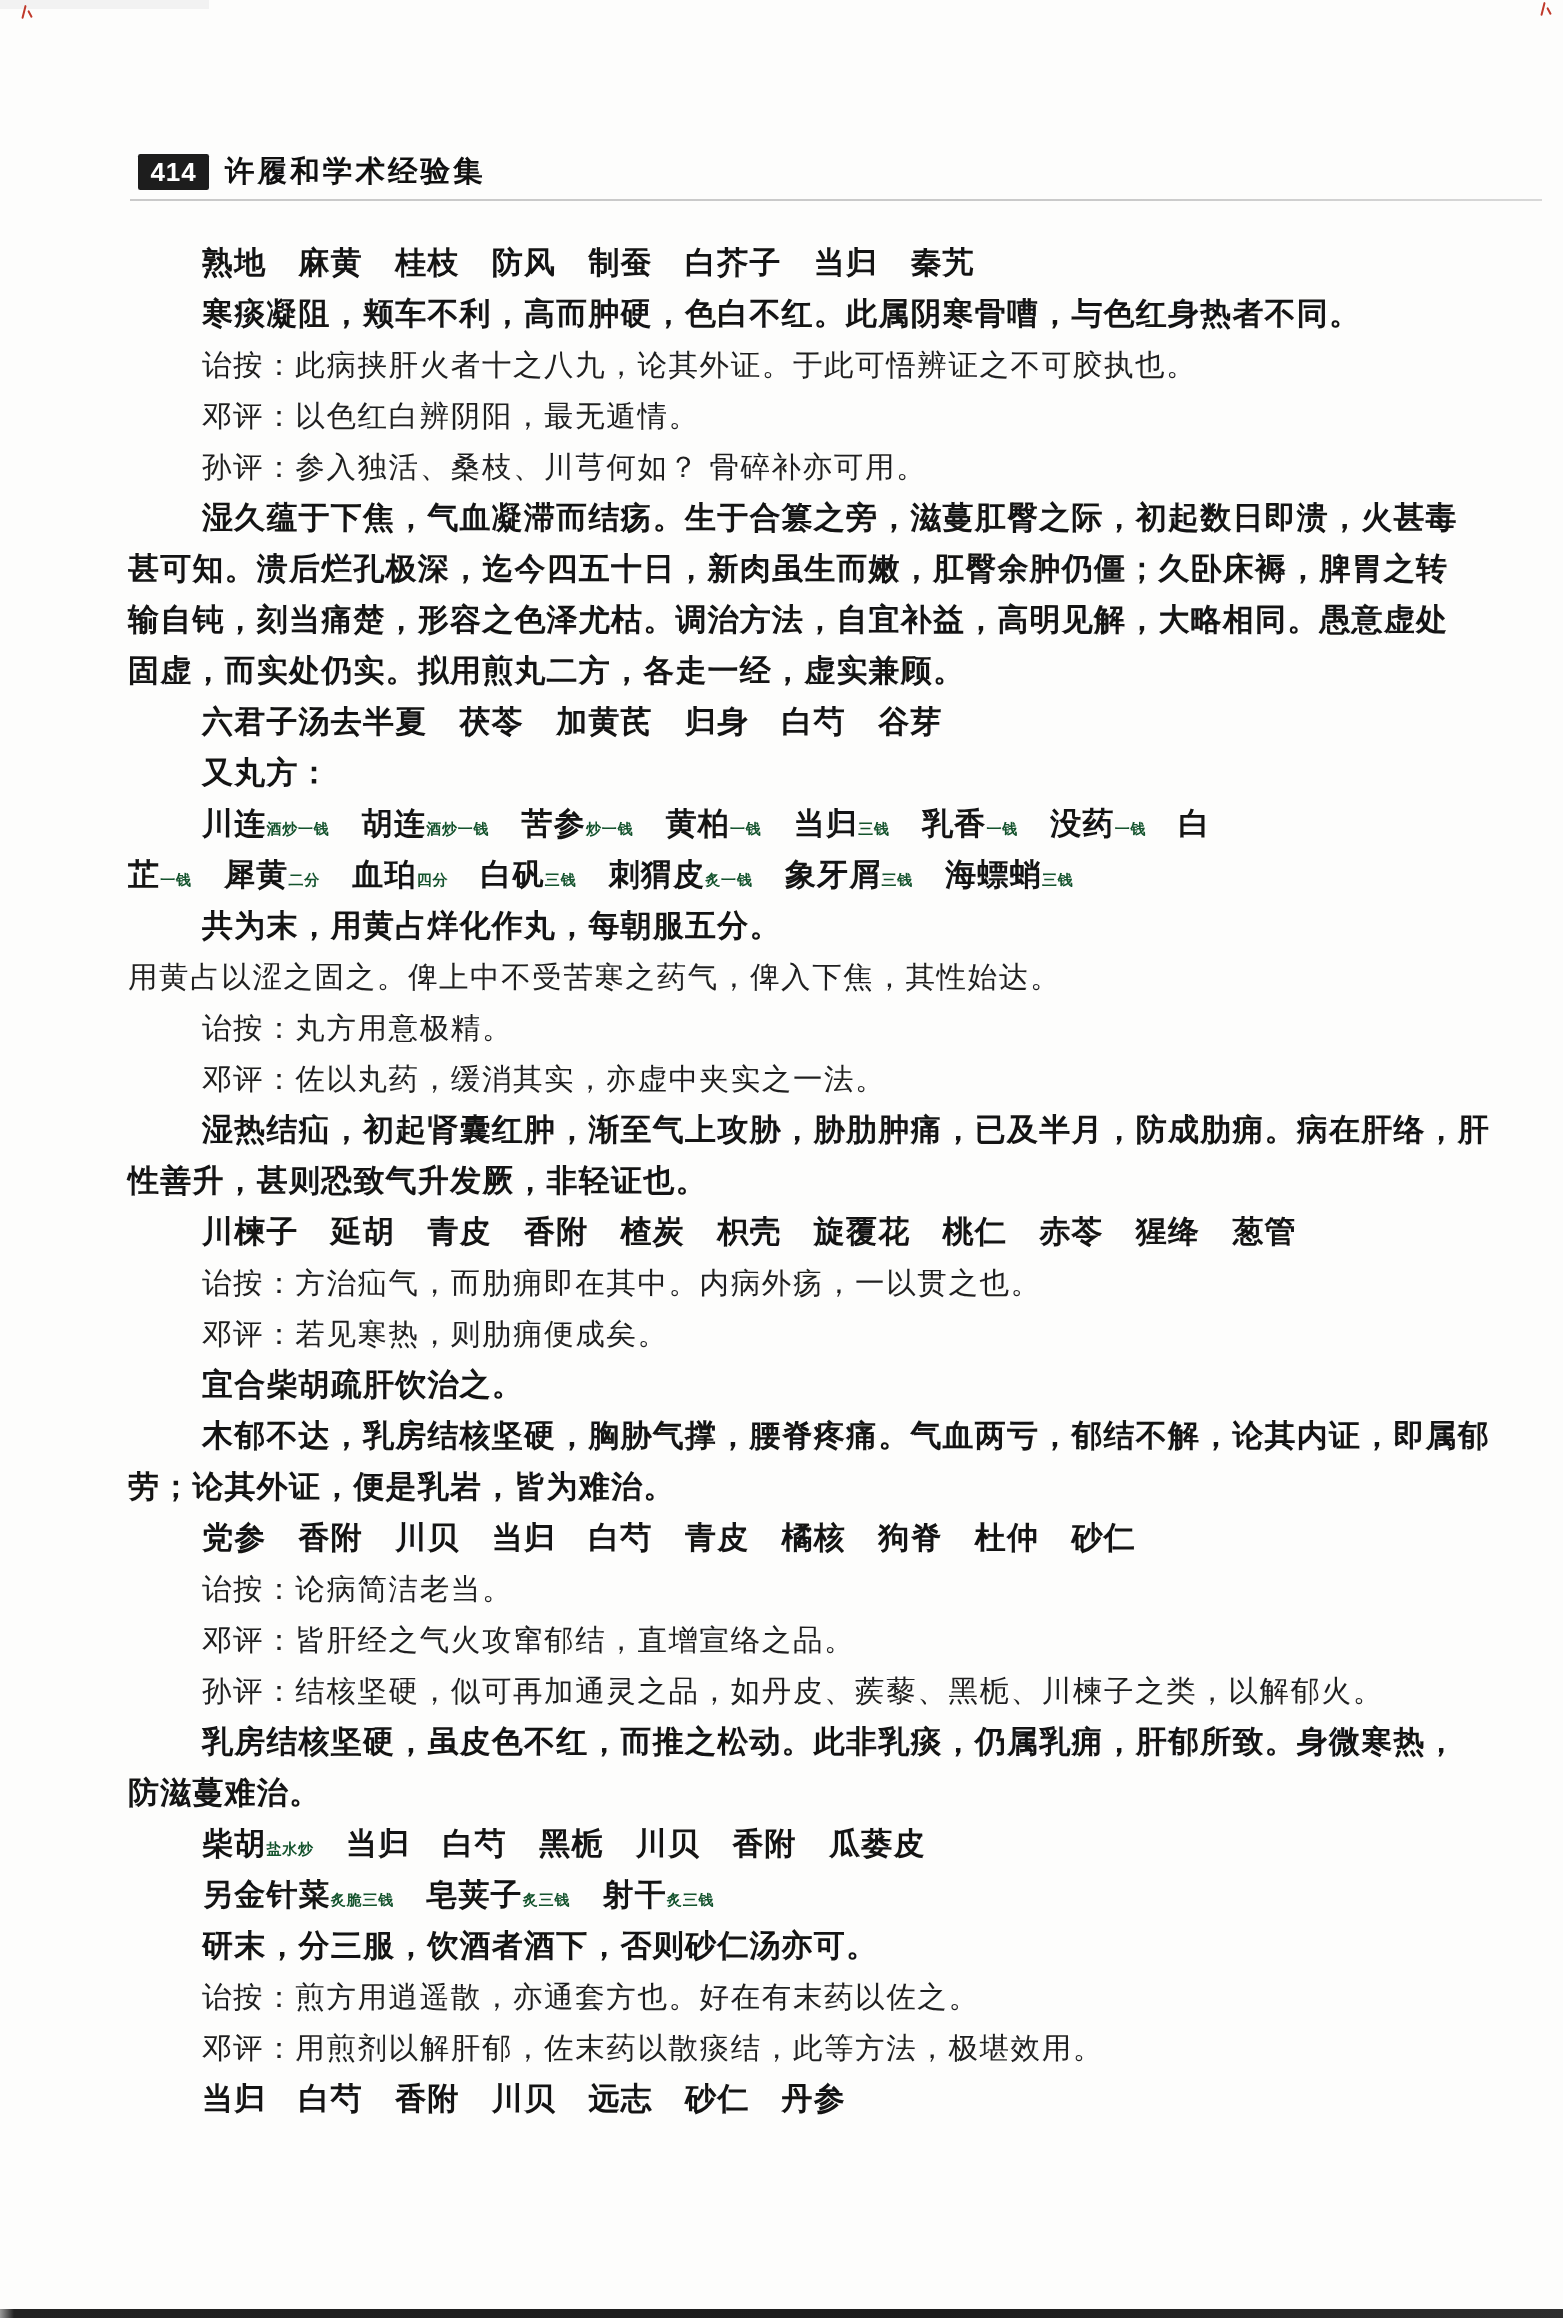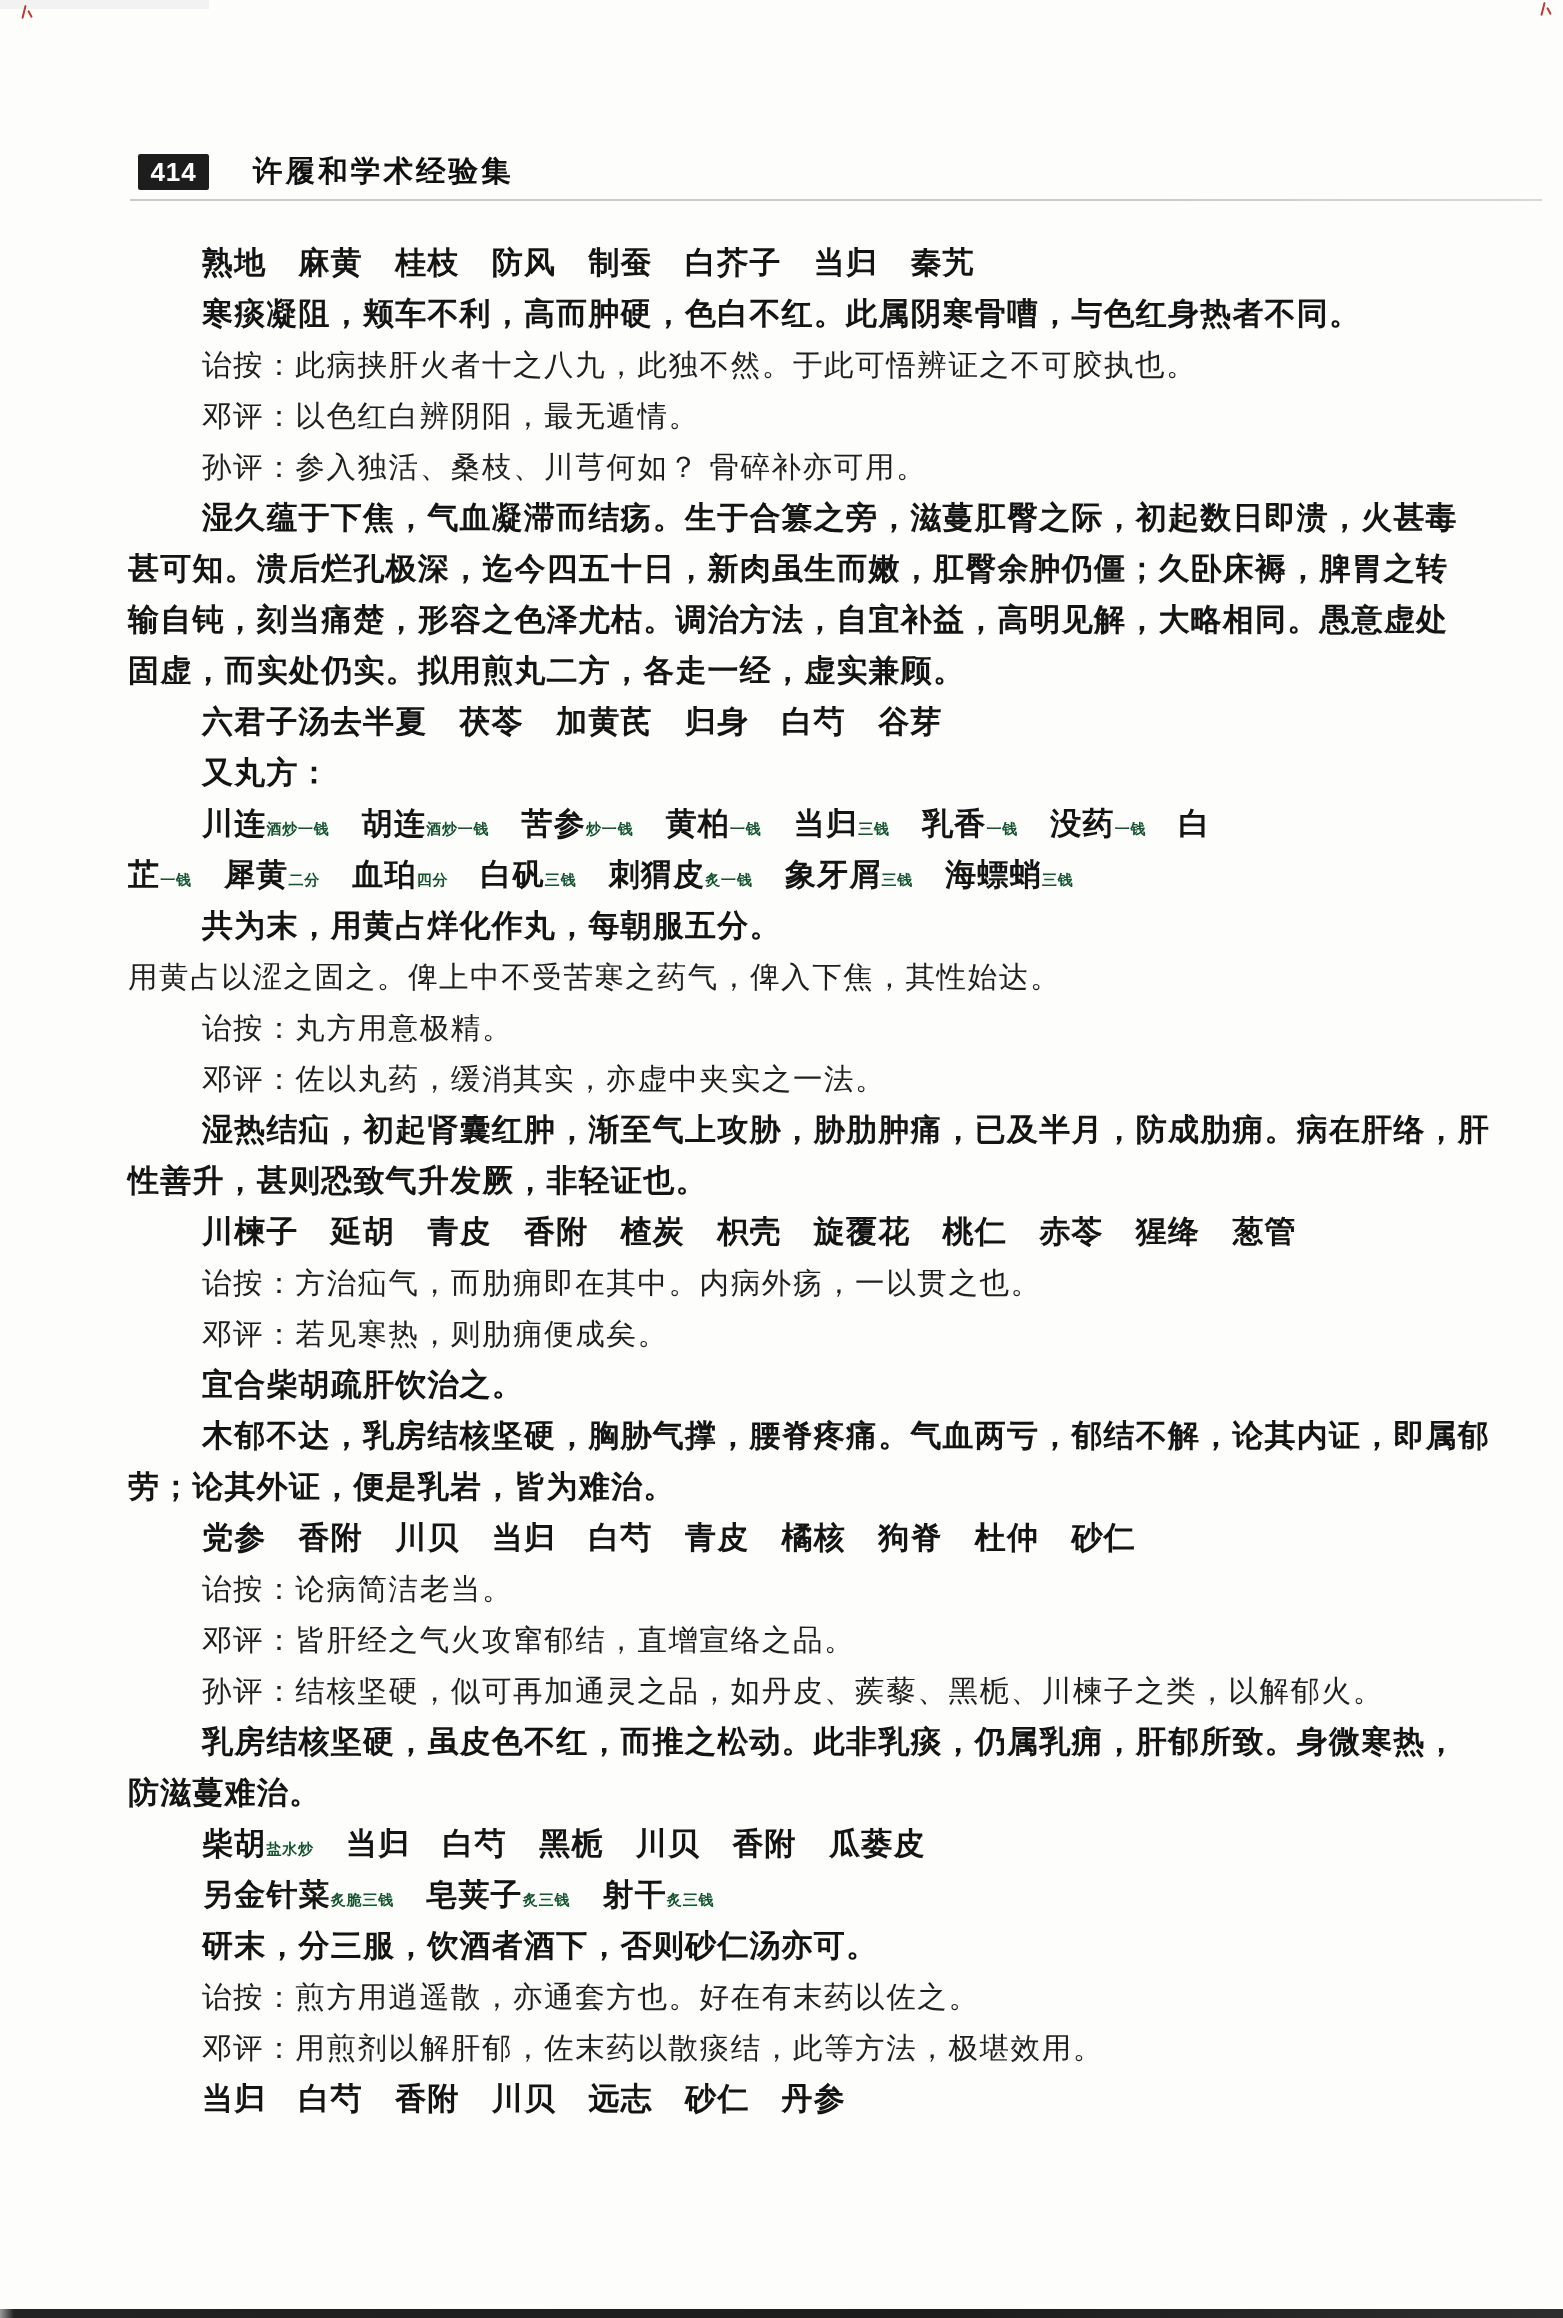--- a/index.html
+++ b/index.html
@@ -15,21 +15,21 @@
   .scan-strip{position:absolute;left:0;top:0;width:209px;height:9.3px;background:#f2f2f2;}
   .bottom-bar{position:absolute;left:0;bottom:0;width:100%;height:10px;
     background:linear-gradient(90deg,#9a9a9a 0px,#222 14px,#1c1c1c 60%,#2e2e2e 100%);}
   .corner-mark{position:absolute;width:15.5px;height:18.6px;}
   .corner-mark span{position:absolute;display:block;background:#c0392b;border-radius:1.6px;}
   .corner-mark .s1{width:2.3px;height:14px;left:4.7px;top:1.6px;transform:rotate(14deg);}
   .corner-mark .s2{width:2.3px;height:7.8px;left:10px;top:6.2px;transform:rotate(-28deg);}
   .corner-mark.tl{left:18.6px;top:3.9px;}
   .corner-mark.tr{right:11px;top:0.8px;}
   
-  .page-header{position:absolute;left:138px;top:152px;display:flex;align-items:center;gap:28px;}
+  .page-header{position:absolute;left:138px;top:152px;display:flex;align-items:center;}
   .page-num{
     display:inline-block;background:#1d1d1d;color:#ffffff;
     font-size:26px;font-weight:bold;line-height:36px;
     width:71px;text-align:center;border-radius:2.3px;
     letter-spacing:0.8px;
   }
   .book-title{
     margin-left:16px;font-size:29.5px;font-weight:bold;color:#101010;
     letter-spacing:3.1px;
   }
@@ -61,21 +61,21 @@
 
   <header class="page-header">
     <span class="page-num">414</span>
     <span class="book-title">许履和学术经验集</span>
   </header>
   <div class="header-rule"></div>
 
   <main class="text-block" id="text-block">
       <div class="line rx indent"><span class="run">熟地　麻黄　桂枝　防风　制蚕　白芥子　当归　秦艽</span></div>
       <div class="line body indent"><span class="run">寒痰凝阻，颊车不利，高而肿硬，色白不红。此属阴寒骨嘈，与色红身热者不同。</span></div>
-      <div class="line comment indent"><span class="run">诒按：此病挟肝火者十之八九，此独不然。于此可悟辨证之不可胶执也。</span></div>
+      <div class="line comment indent"><span class="run">诒按：此病挟肝火者十之八九，论其外证。于此可悟辨证之不可胶执也。</span></div>
       <div class="line comment indent"><span class="run">邓评：以色红白辨阴阳，最无遁情。</span></div>
       <div class="line comment indent"><span class="run">孙评：参入独活、桑枝、川芎何如？ 骨碎补亦可用。</span></div>
       <div class="line body indent"><span class="run">湿久蕴于下焦，气血凝滞而结疡。生于合篡之旁，滋蔓肛臀之际，初起数日即溃，火甚毒</span></div>
       <div class="line body"><span class="run">甚可知。溃后烂孔极深，迄今四五十日，新肉虽生而嫩，肛臀余肿仍僵；久卧床褥，脾胃之转</span></div>
       <div class="line body"><span class="run">输自钝，刻当痛楚，形容之色泽尤枯。调治方法，自宜补益，高明见解，大略相同。愚意虚处</span></div>
       <div class="line body"><span class="run">固虚，而实处仍实。拟用煎丸二方，各走一经，虚实兼顾。</span></div>
       <div class="line rx indent"><span class="run">六君子汤去半夏　茯苓　加黄芪　归身　白芍　谷芽</span></div>
       <div class="line body indent"><span class="run">又丸方：</span></div>
       <div class="line rx indent"><span class="run">川连</span><span class="dose">酒炒一钱</span><span class="run">　胡连</span><span class="dose">酒炒一钱</span><span class="run">　苦参</span><span class="dose">炒一钱</span><span class="run">　黄柏</span><span class="dose">一钱</span><span class="run">　当归</span><span class="dose">三钱</span><span class="run">　乳香</span><span class="dose">一钱</span><span class="run">　没药</span><span class="dose">一钱</span><span class="run">　白</span></div>
       <div class="line rx"><span class="run">芷</span><span class="dose">一钱</span><span class="run">　犀黄</span><span class="dose">二分</span><span class="run">　血珀</span><span class="dose">四分</span><span class="run">　白矾</span><span class="dose">三钱</span><span class="run">　刺猬皮</span><span class="dose">炙一钱</span><span class="run">　象牙屑</span><span class="dose">三钱</span><span class="run">　海螵蛸</span><span class="dose">三钱</span></div>

